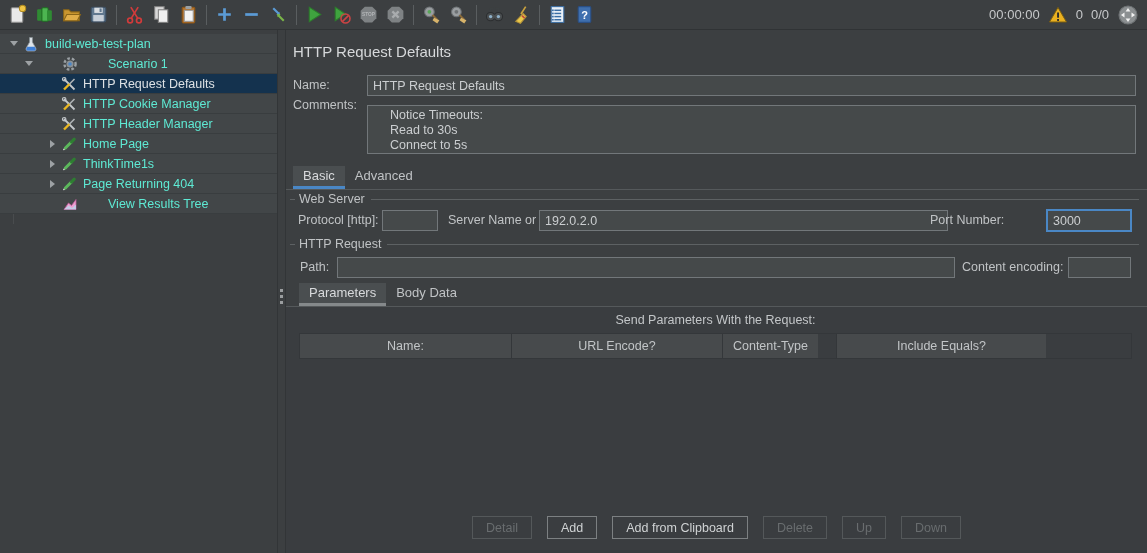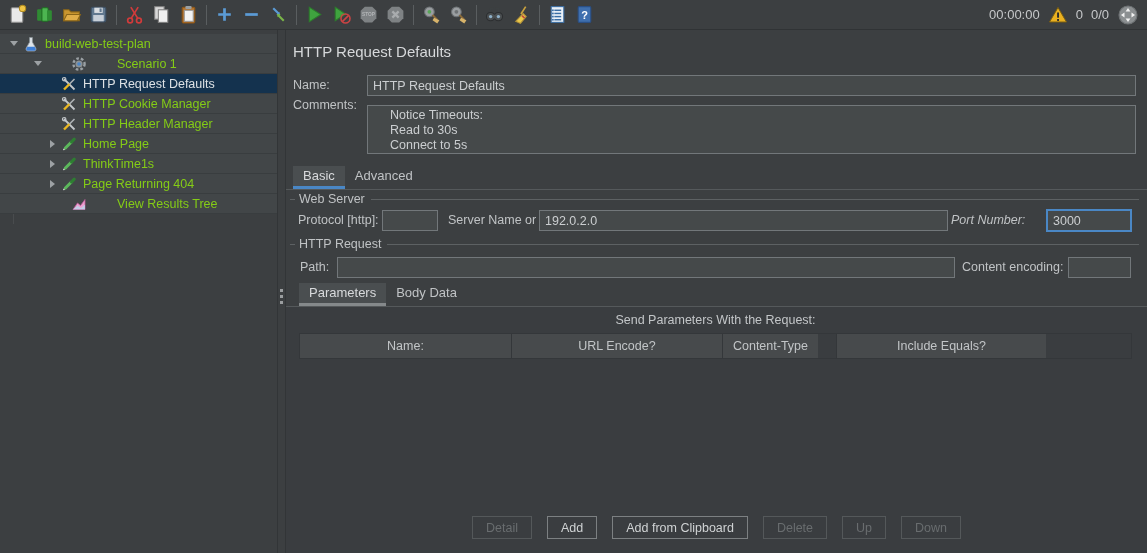--- a/index.html
+++ b/index.html
@@ -15,25 +15,25 @@
   .tbtn svg{width:21px;height:21px;}
   .tsep{width:1px;height:20px;background:#5a5e60;margin:0 4px;flex:0 0 auto;}
   .toolbar-right{margin-left:auto;display:flex;align-items:center;gap:8px;
                  padding-right:8px;color:#c6c8ca;font-size:13px;}
   .toolbar-right svg{display:block;}
   
   .tree-panel{position:absolute;left:0;top:30px;width:277px;bottom:0;
               background:#3c3f41;overflow:hidden;}
   .tree-rows{position:absolute;left:0;top:4px;width:100%;}
   .tree-row{height:19px;display:flex;align-items:center;background:#424648;
-            border-bottom:1px solid #393d3f;color:#84cc16;font-size:12.5px;
+            border-bottom:1px solid #393d3f;color:#5eead4;font-size:12.5px;
             white-space:nowrap;cursor:default;}
   .tree-row.selected{background:#14324e;color:#dde1e4;}
   .lvl0{padding-left:6px;}
-  .lvl1{padding-left:30px;gap:24px;}
+  .lvl1{padding-left:21px;gap:24px;}
   .lvl2{padding-left:44px;}
   .arrow{width:16px;flex:0 0 16px;display:flex;align-items:center;justify-content:center;}
   .arrow.expanded::before{content:"";border-left:4px solid transparent;
         border-right:4px solid transparent;border-top:5px solid #9da1a4;}
   .arrow.collapsed::before{content:"";border-top:4px solid transparent;
         border-bottom:4px solid transparent;border-left:5px solid #9da1a4;}
   .tree-icon{width:17px;height:16px;flex:0 0 17px;margin-right:6px;display:flex;
              align-items:center;justify-content:center;}
   .tree-icon svg{width:16px;height:16px;}
   .guide{position:absolute;width:1px;background:rgba(255,255,255,0.07);}
@@ -397,21 +397,21 @@
     <div class="hline" style="top:159px;"></div>
 
     <div class="legend" style="top:162px;">
         <span>Web Server</span>
       </div>
 
     <div class="flabel" style="left:12px;top:180px;">Protocol [http]:</div>
     <input class="inputbox" style="left: 96px; top: 180px; width: 56px;" value="">
     <div class="flabel" style="left:162px;top:180px;">Server Name or IP:</div>
     <input class="inputbox" style="left: 253px; top: 180px; width: 409px;" value="192.0.2.0">
-    <div class="flabel" style="left:665px;top:180px;font-style:italic;">Port Number:</div>
+    <div class="flabel" style="left:644px;top:180px;">Port Number:</div>
     <input class="inputbox focused" style="left: 760px; top: 179px; width: 86px; height: 23px;" value="3000">
 
     <div class="legend" style="top:207px;">
         <span>HTTP Request</span>
       </div>
 
     <div class="flabel" style="left:14px;top:227px;">Path:</div>
     <input class="inputbox" style="left: 51px; top: 227px; width: 618px;" value="">
     <div class="flabel" style="left:676px;top:227px;">Content encoding:</div>
     <input class="inputbox" style="left: 782px; top: 227px; width: 63px;" value="">

